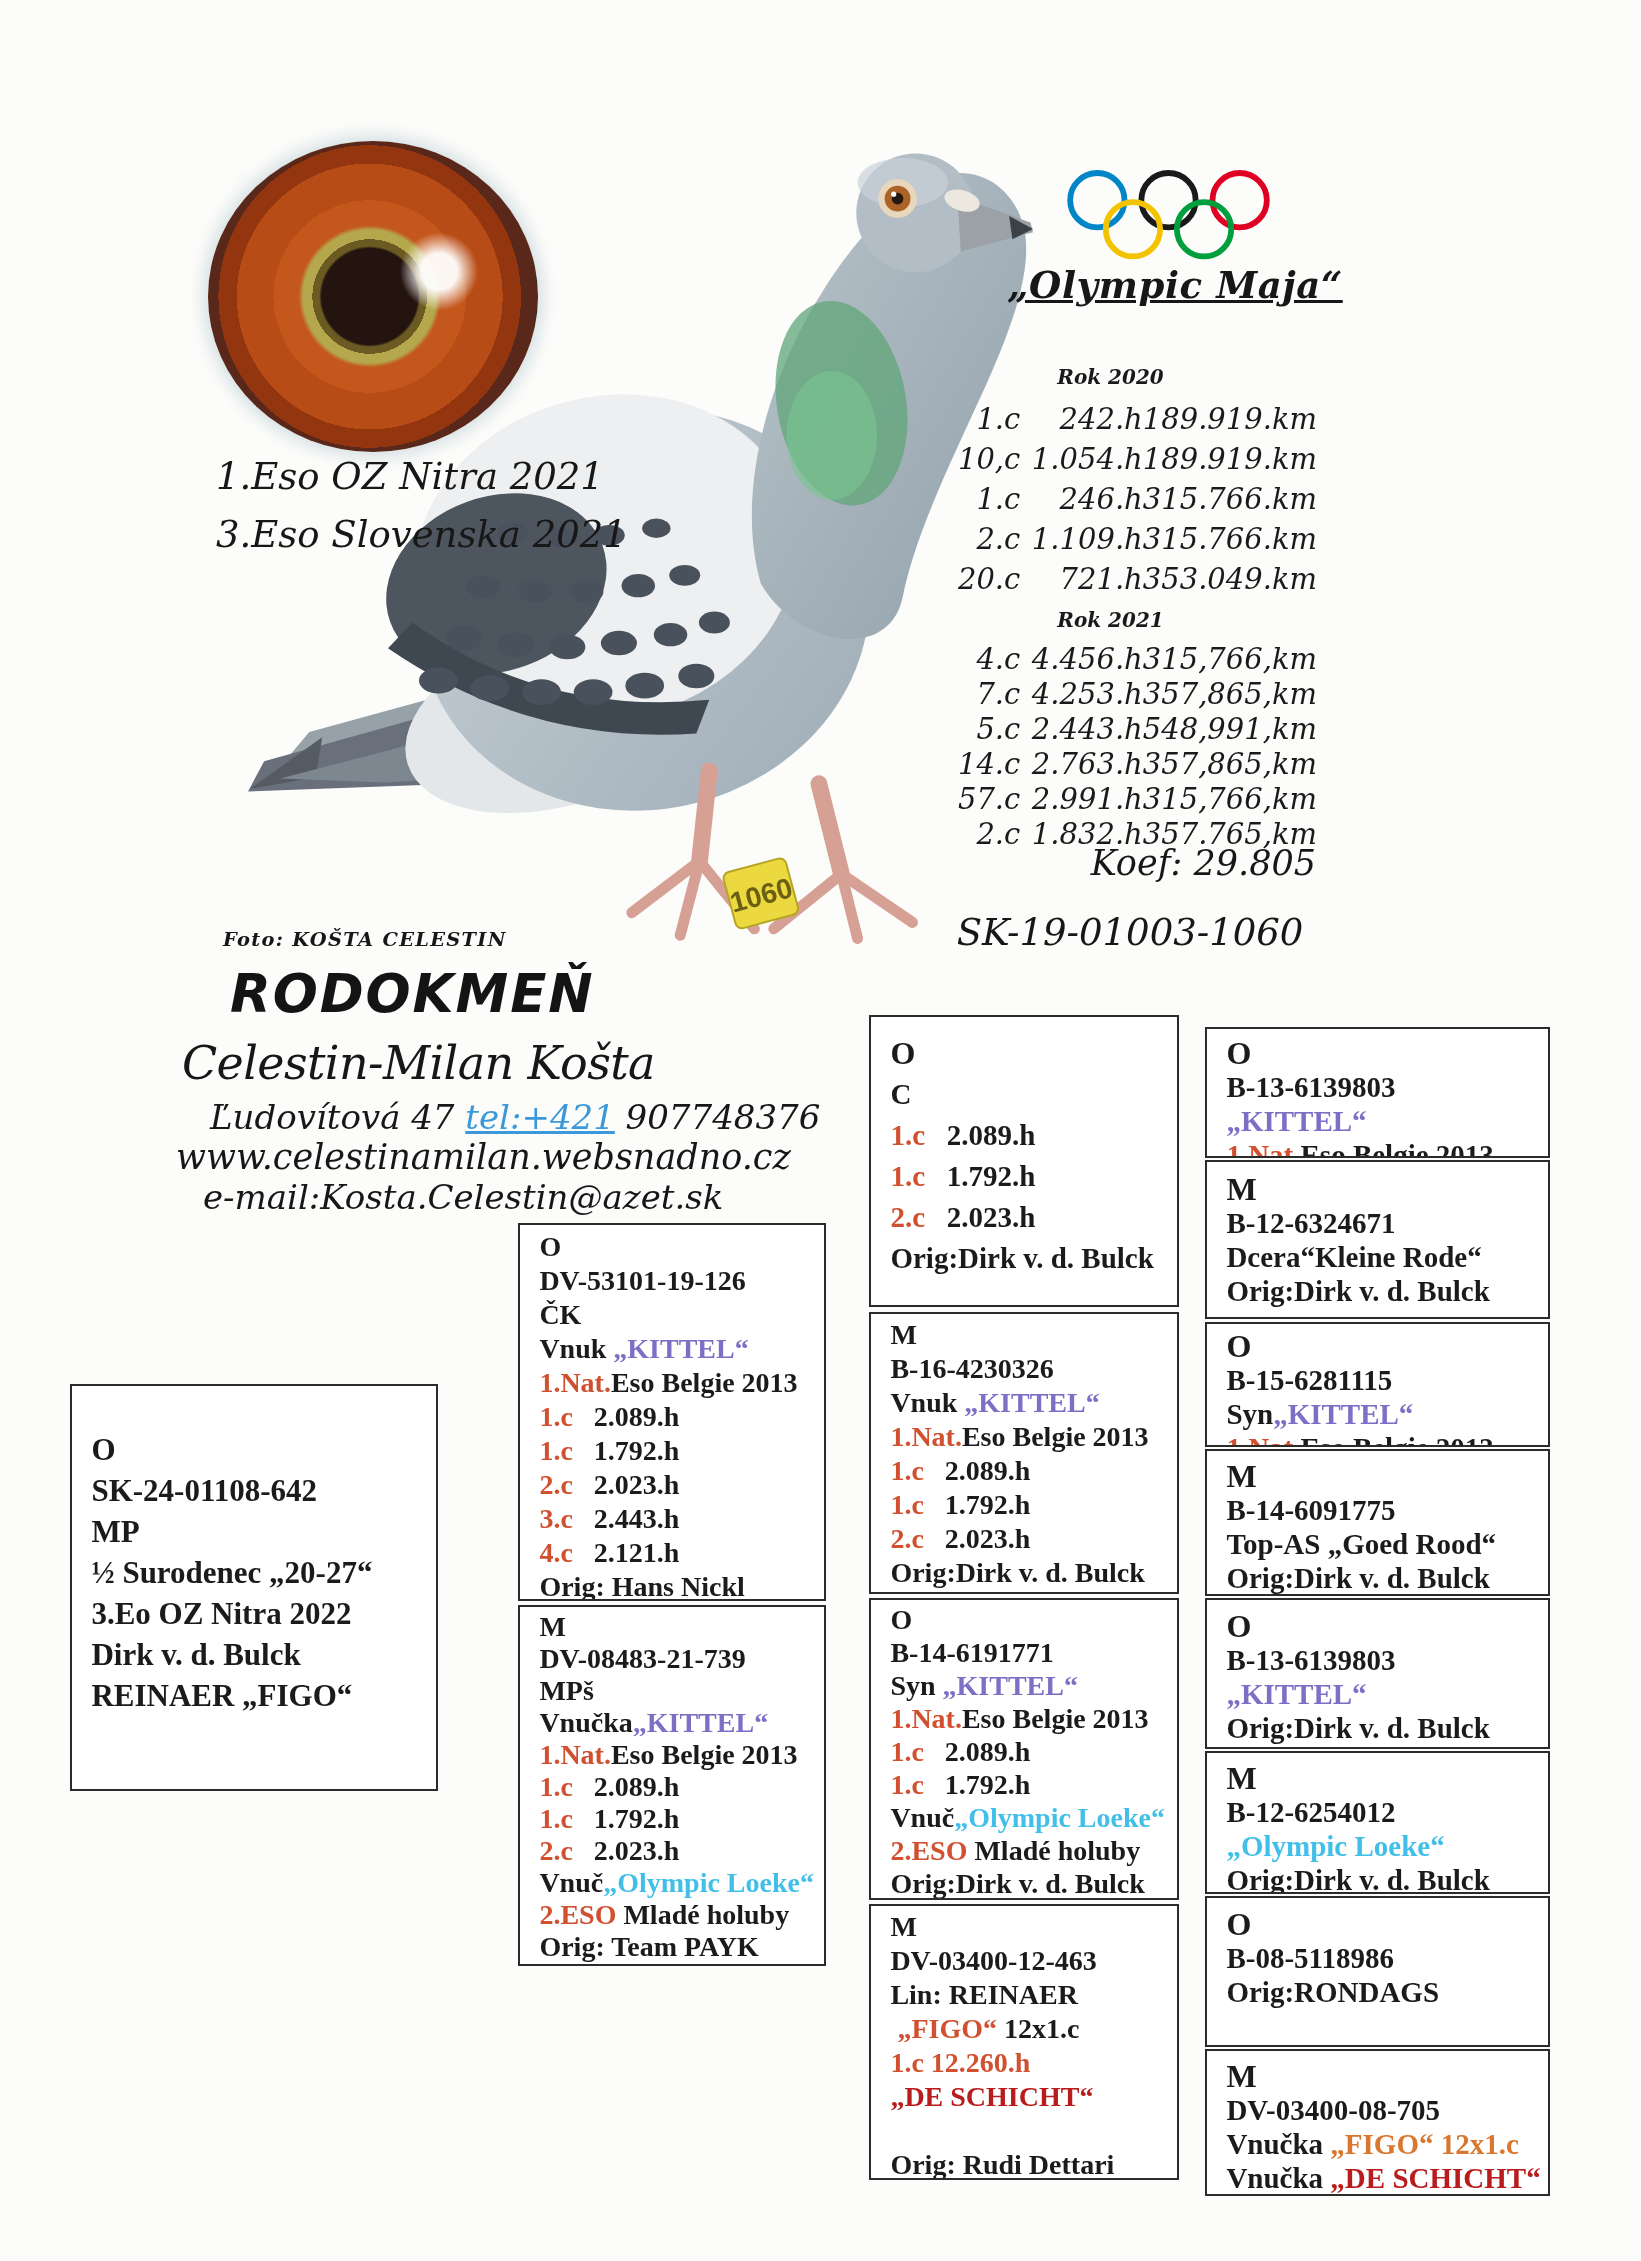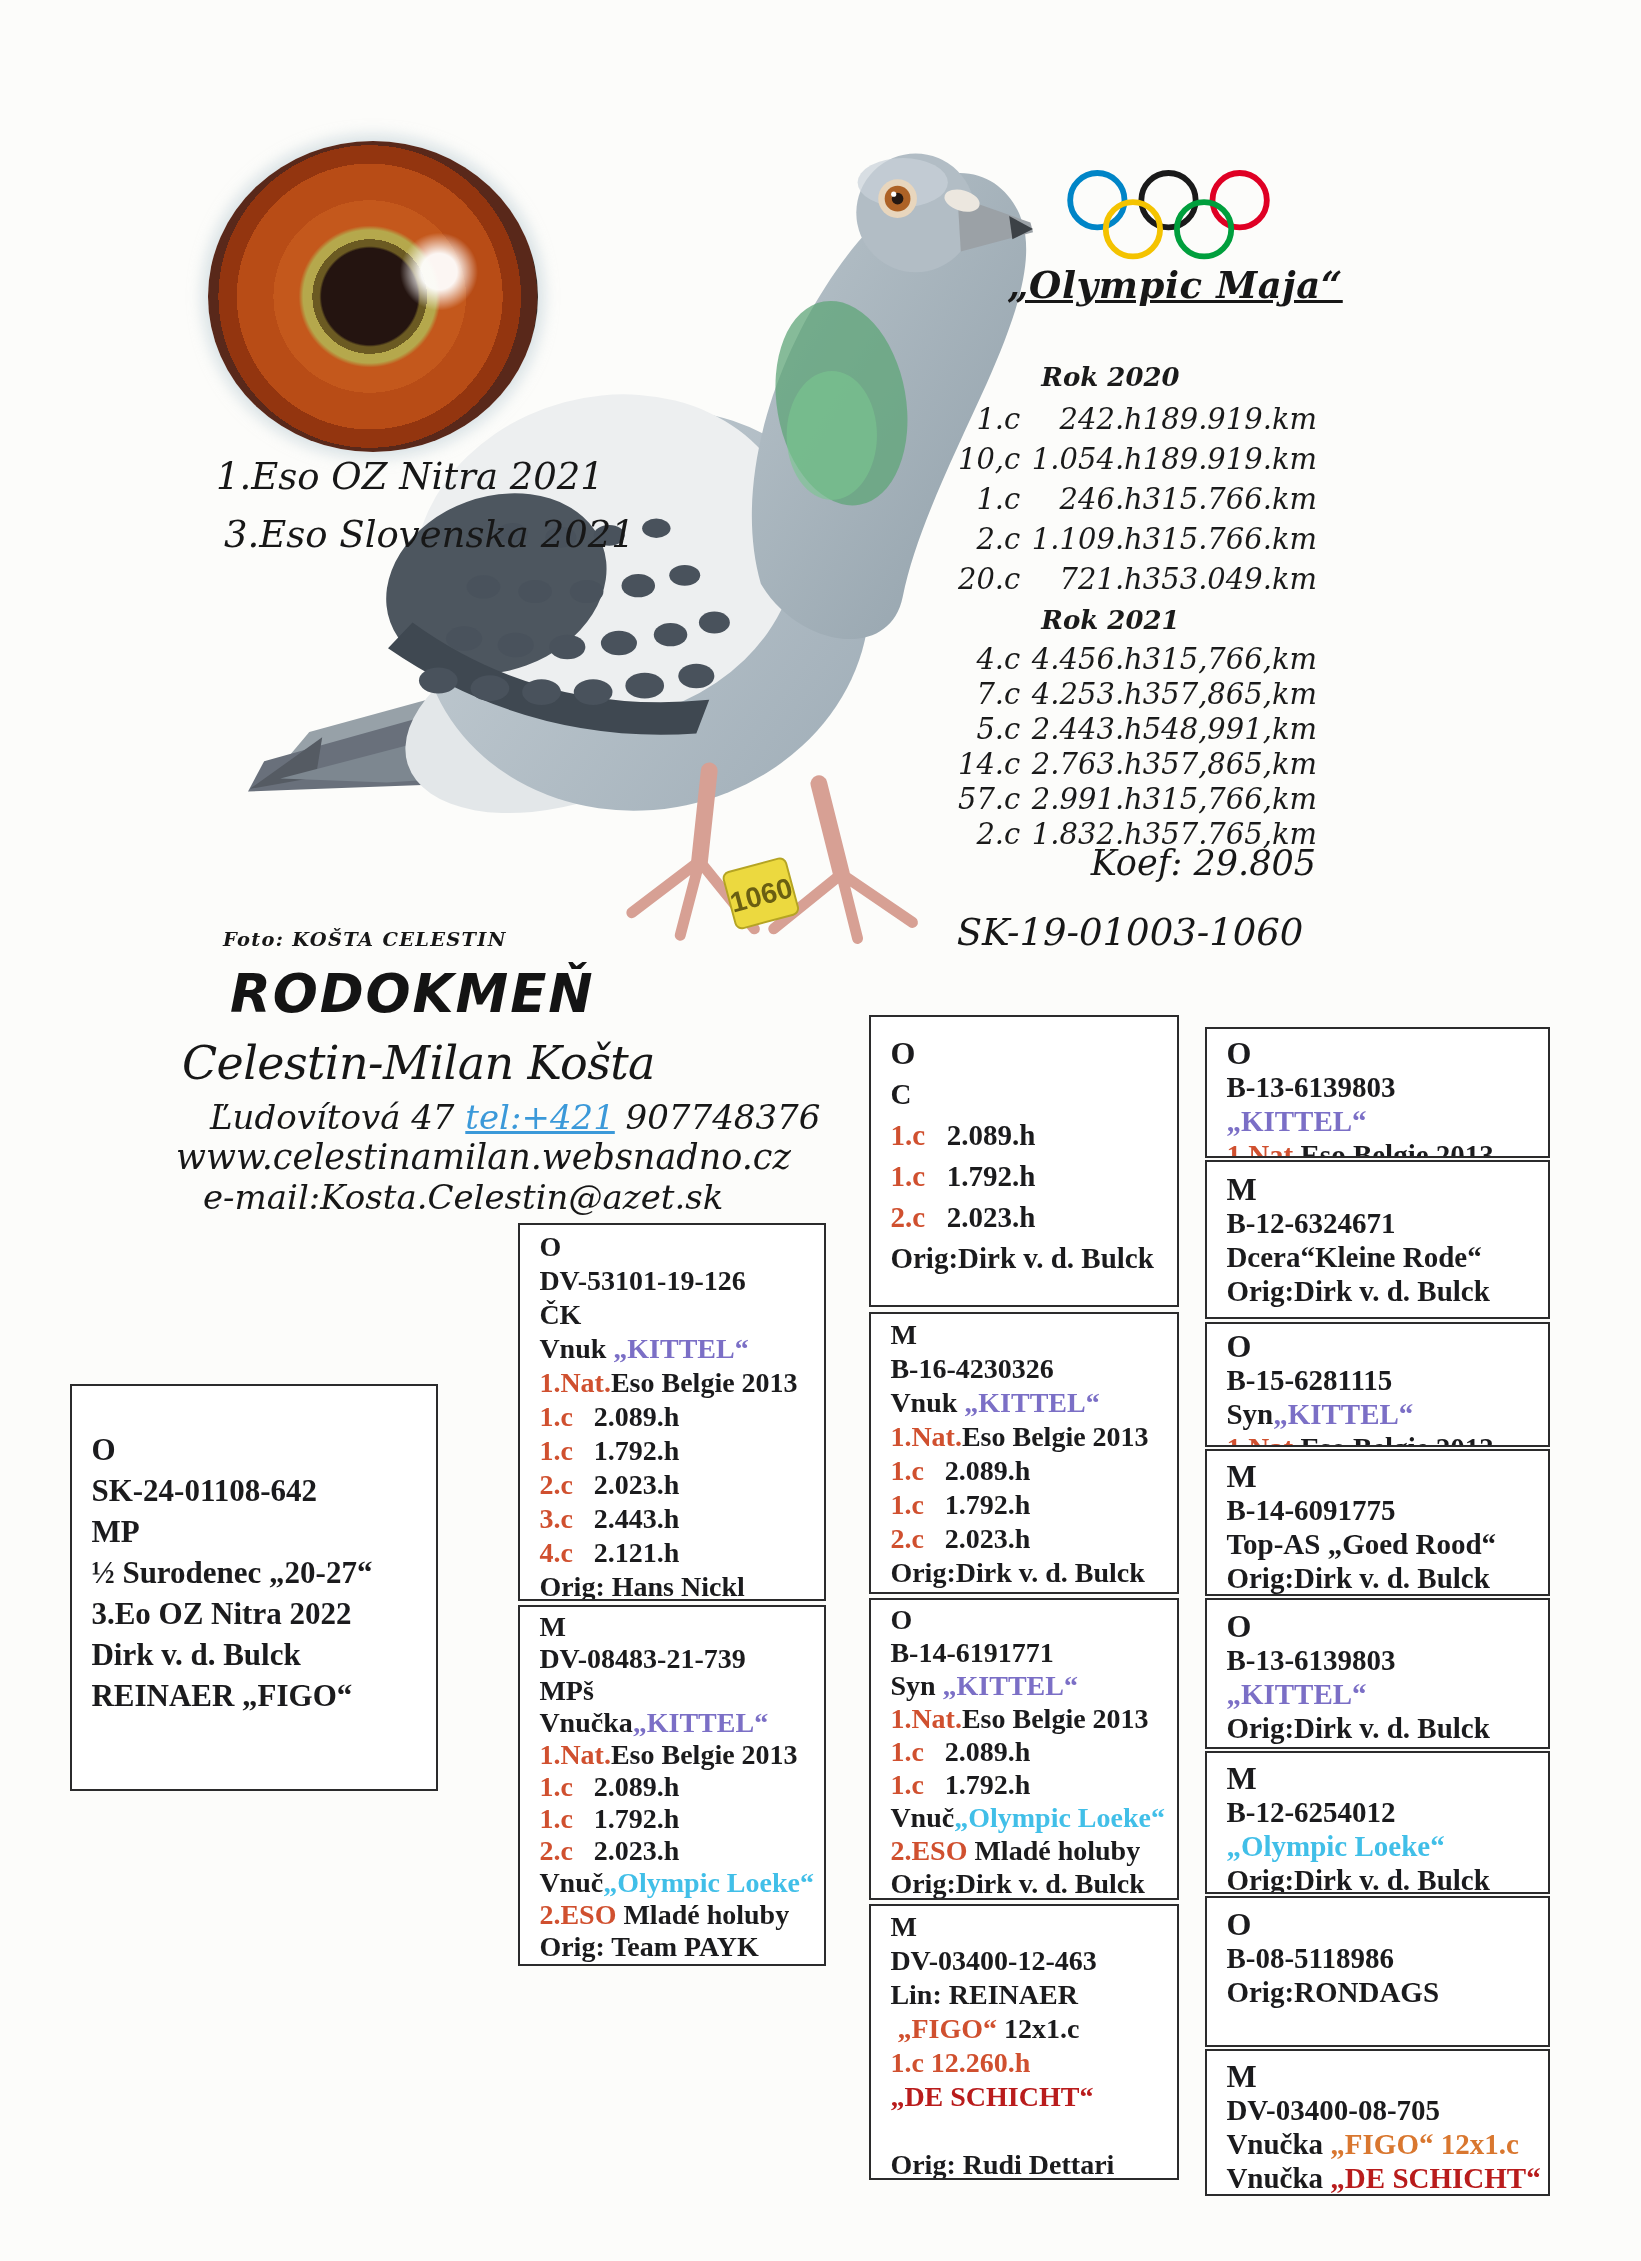--- a/index.html
+++ b/index.html
@@ -29,25 +29,25 @@
   }
   
   .rings{position:absolute;left:1065px;top:169px;}
   
   .pigeon{position:absolute;left:219px;top:132px;}
   
   .scriptxt{font-family:"DejaVu Serif",serif;font-style:italic;color:#171717;}
   .bird-name{position:absolute;left:1007px;top:263px;width:336px;text-align:center;
     font-size:37px;font-weight:700;letter-spacing:0.6px;text-decoration:underline;}
   .award-1{position:absolute;left:216px;top:455px;font-size:37px;}
-  .award-2{position:absolute;left:224px;top:513px;font-size:37px;text-align:right;}
+  .award-2{position:absolute;left:216px;top:513px;font-size:37px;text-align:right;}
   
   .results{position:absolute;left:949px;top:356px;width:368px;}
   .rok-label{font-family:"DejaVu Serif",serif;font-style:italic;font-weight:700;
-    font-size:26px;color:#1a1a1a;text-align:center;line-height:43px;padding-right:45px;}
+    font-size:20px;color:#1a1a1a;text-align:center;line-height:43px;padding-right:45px;}
   .res-row{display:flex;font-family:"DejaVu Serif",serif;font-style:italic;
     font-size:29px;color:#1a1a1a;}
   .res-row.g0{line-height:40px;}
   .res-row.g1{line-height:35px;}
   .rc{display:block;white-space:pre;}
   .rc.place{width:81px;text-align:right;}
   .rc.hold{width:139px;text-align:right;}
   .rc.dist{flex:1;text-align:right;}
   .koef{position:absolute;left:1071px;top:843px;width:245px;text-align:right;
     font-size:35px;font-weight:400;}

